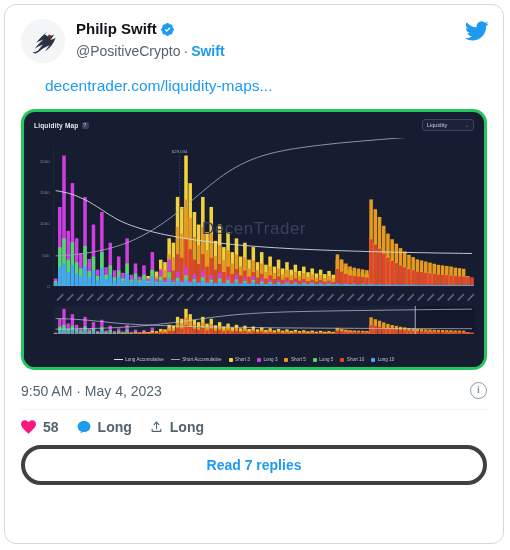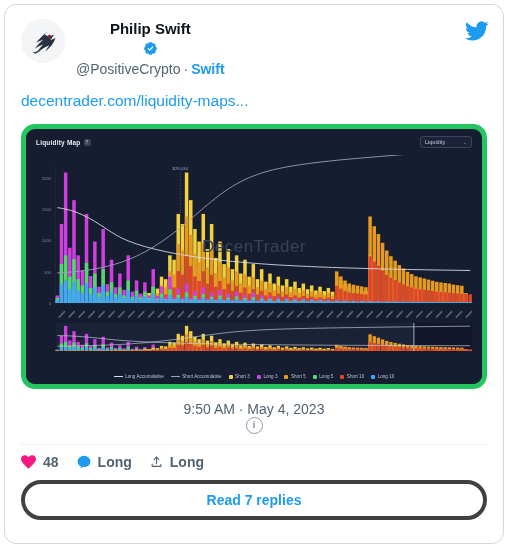--- a/index.html
+++ b/index.html
@@ -26,46 +26,46 @@
   .avatar{
     width:44px;height:44px;border-radius:50%;
     background:#f2f3f5;
     flex:0 0 44px;
     display:flex;align-items:center;justify-content:center;
     overflow:hidden;
   }
   .name-block{margin-left:11px;line-height:1.22;padding-top:1px;}
   .display-name{
     font-size:15px;font-weight:bold;color:#0f1419;
-    display:flex;align-items:center;gap:3px;flex-direction:column;
+    display:flex;align-items:center;gap:3px;
   }
   .verified{display:inline-block;width:15px;height:15px;flex:0 0 15px;}
   .handle-row{
     font-size:14px;color:#536471;margin-top:5px;
     display:flex;align-items:center;gap:3px;white-space:nowrap;
   }
   .handle-row .dot{color:#536471;}
   .follow-link{color:#1d9bf0;font-weight:bold;text-decoration:none;cursor:pointer;}
   .bird{
     position:absolute;right:14px;top:14px;
     width:24px;height:24px;
   }
   .tw-text{
     padding:10px 16px 0 16px;
     font-size:15.5px;line-height:1.34;color:#0f1419;
     letter-spacing:.1px;
   }
   .tw-text .hashtag,.tw-text .link{color:#1d9bf0;text-decoration:none;cursor:pointer;}
   .tw-link-line{padding:14px 16px 0 16px;font-size:15.5px;}
-  .tw-link-line a{color:#1d9bf0;text-decoration:none;cursor:pointer;}
+  .tw-link-line a{color:#1d9bf0;text-decoration:none;cursor:pointer;margin-left:24px;}
 
   
   .media{
     margin:14px 16px 0 16px;
-    border:5px solid #22c55e;
+    border:3px solid #22c55e;
     border-radius:14px;
     overflow:hidden;
     background:#171d30;
     height:255px;
     position:relative;
   }
   .chart-top{
     position:absolute;left:0;top:0;right:0;height:26px;
     display:flex;align-items:center;justify-content:space-between;
     padding:0 10px;box-sizing:border-box;
@@ -112,21 +112,21 @@
     gap:7px;flex-wrap:nowrap;
   }
   .lg{display:flex;align-items:center;gap:2.5px;font-size:4.6px;color:#b9c0d6;white-space:nowrap;}
   .lg .sw{width:4px;height:4px;border-radius:1px;}
   .lg .ln{width:9px;height:1px;}
 
   
   .tw-time{
     padding:12px 16px 0 16px;
     font-size:14px;color:#536471;
-    display:flex;align-items:center;justify-content:space-between;flex-direction:column;
+    display:flex;align-items:center;justify-content:space-between;
   }
   .info-ic{
     width:15px;height:15px;border-radius:50%;
     border:1.3px solid #8b98a5;color:#8b98a5;
     font-size:10px;line-height:13px;text-align:center;font-weight:bold;
     font-family:"Liberation Serif",serif;
   }
   .divider{height:1px;background:#eff3f4;margin:10px 16px 0 16px;}
   .actions{
     display:flex;align-items:center;gap:18px;
@@ -1618,21 +1618,21 @@
 
   <div class="divider"></div>
 
   <div class="actions">
     <div class="act">
       <span class="heart">
         <svg viewBox="0 0 24 22" width="15" height="14">
           <path fill="#f91880" d="M12 21.6l-1.7-1.55C4.1 14.4 0 10.7 0 6.2 0 2.6 2.7 0 6.2 0 8.2 0 10.1.93 11.3 2.4L12 3.3l.7-.9C13.9.93 15.8 0 17.8 0 21.3 0 24 2.6 24 6.2c0 4.5-4.1 8.2-10.3 13.85L12 21.6z"></path>
         </svg>
       </span>
-      <span class="lbl">48</span>
+      <span class="lbl">58</span>
     </div>
     <div class="act">
       <span class="reply-ic">
         <svg viewBox="0 0 24 24" width="14" height="14">
           <ellipse cx="12" cy="11" rx="11" ry="9.6" fill="#1d9bf0"></ellipse>
           <path d="M7 19l-1 4 5-3.2z" fill="#1d9bf0"></path>
         </svg>
       </span>
       <span class="lbl">Long</span>
     </div>

